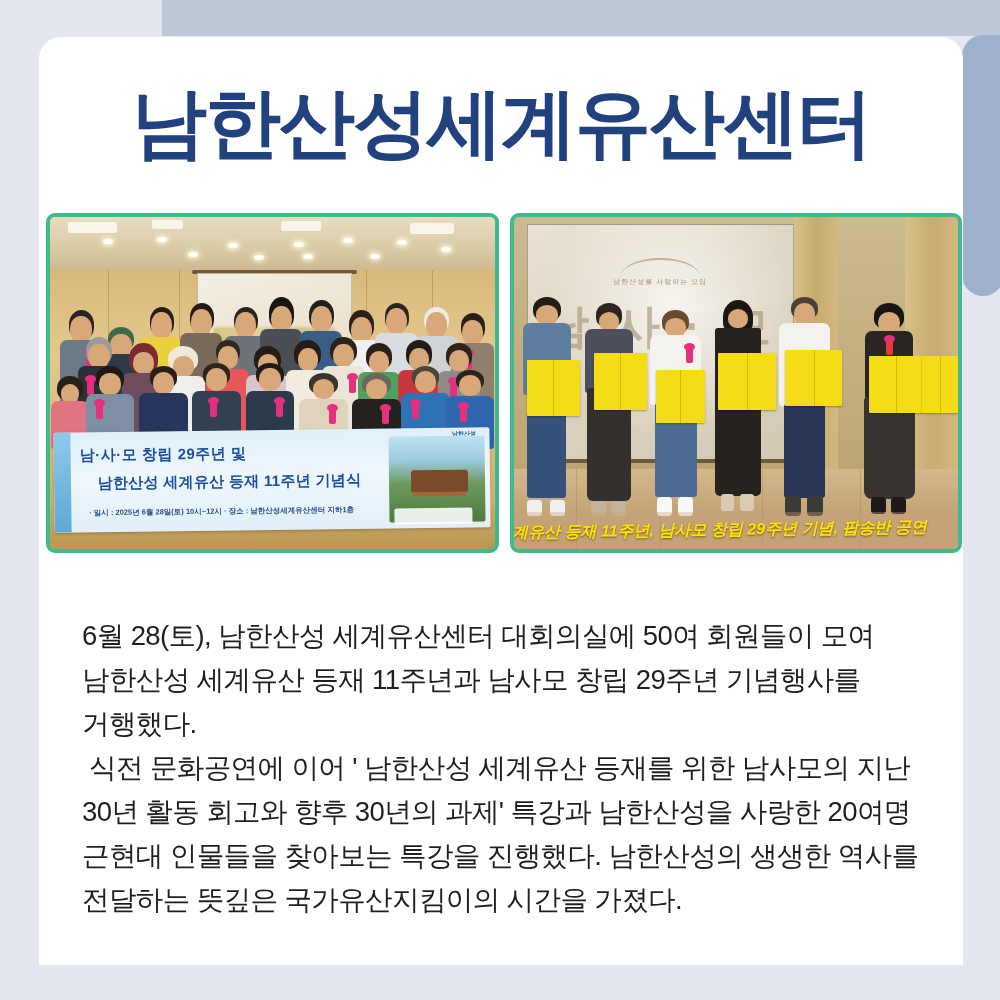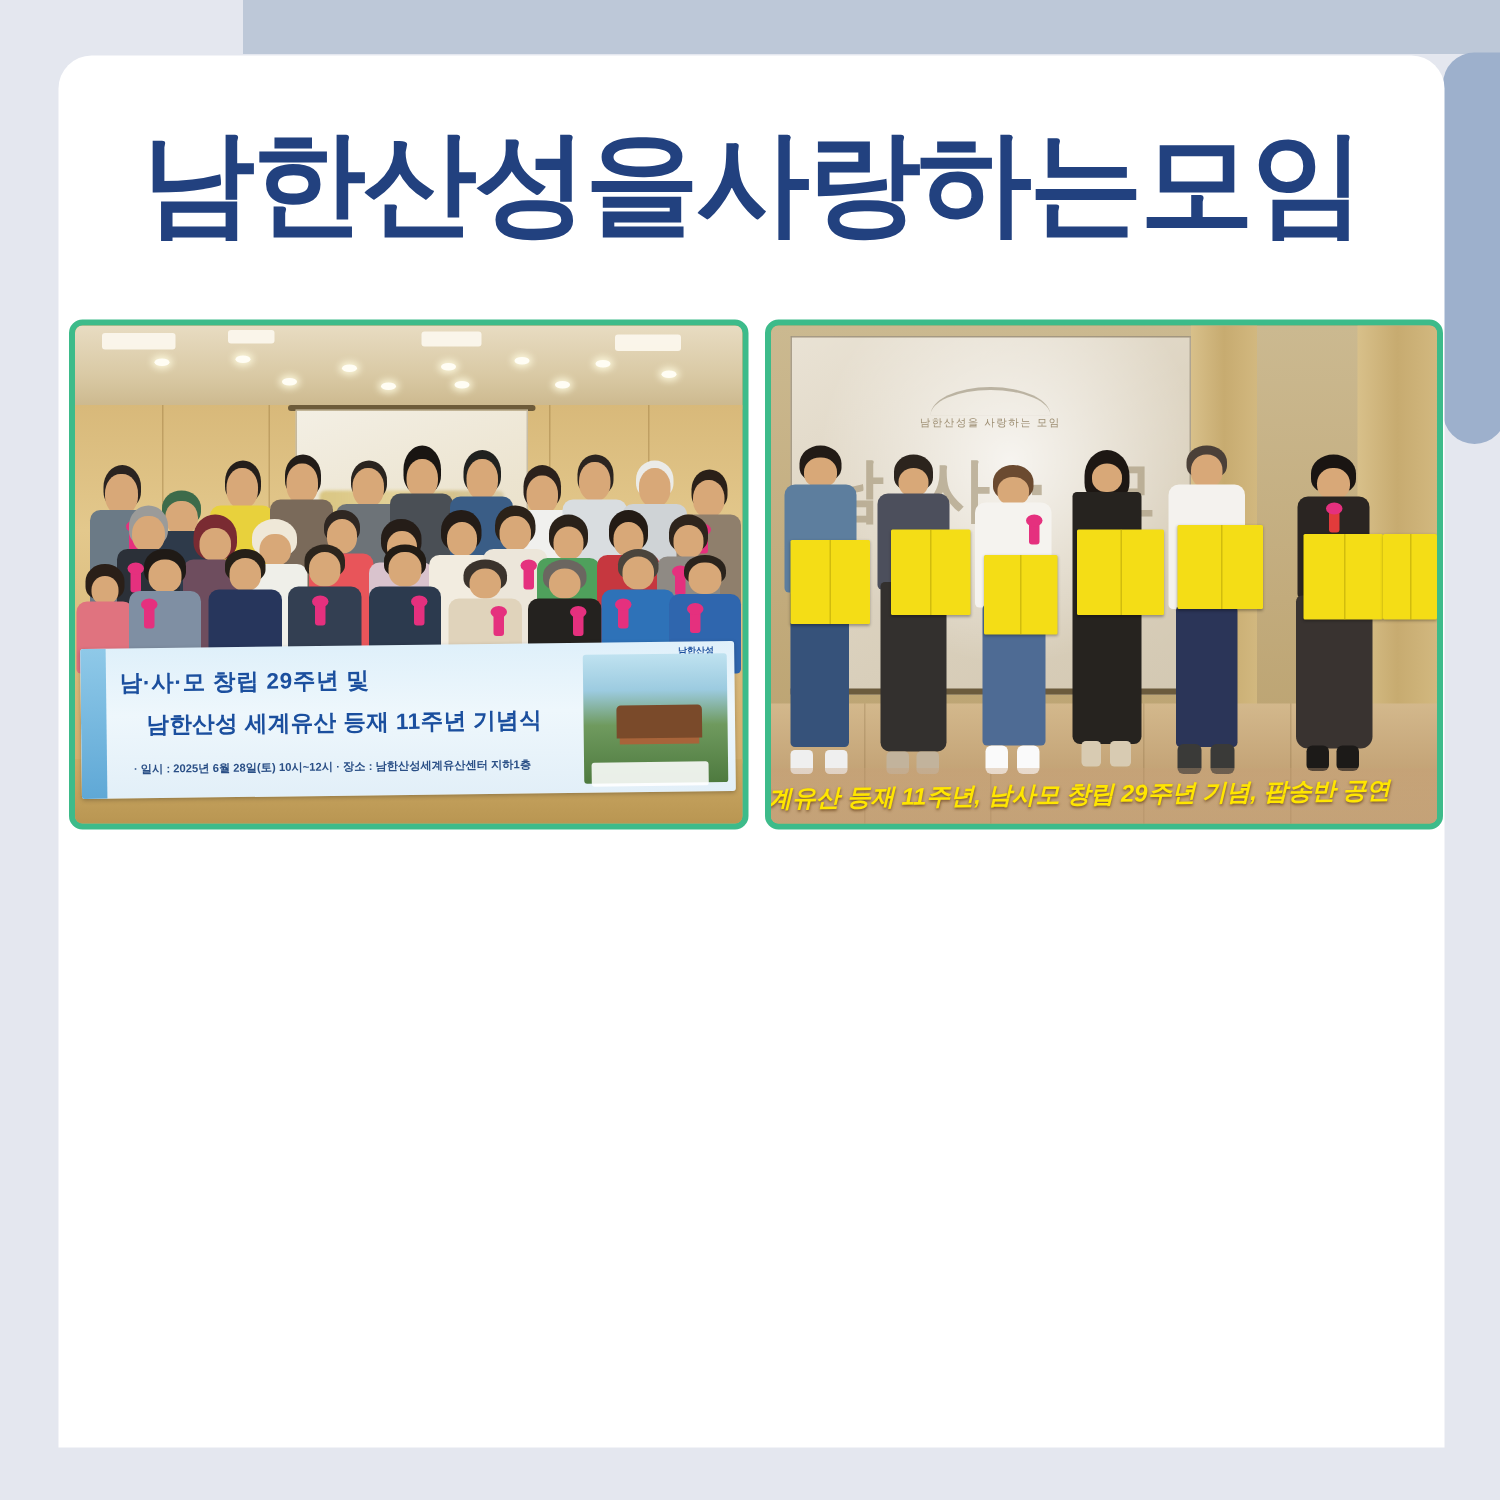--- a/index.html
+++ b/index.html
@@ -281,21 +281,21 @@
 <body>
 
 <div id="stage">
 
   <div class="bg-band-top-right"></div>
   <div class="bg-rounded-right"></div>
 
   <div class="card">
 
     <div class="title-wrap">
-      <div class="title">남한산성을사랑하는모임</div>
+      <div class="title">남한산성세계유산센터</div>
     </div>
 
     <div class="photo-row">
 
       <div class="photo">
         <div class="p1-ceiling"></div>
         <div class="p1-lightpanel" style="left:4%;top:1.5%;width:11%;height:3.4%;"></div>
         <div class="p1-lightpanel" style="left:23%;top:1%;width:7%;height:2.6%;"></div>
         <div class="p1-lightpanel" style="left:52%;top:1.2%;width:9%;height:3%;"></div>
         <div class="p1-lightpanel" style="left:81%;top:1.8%;width:10%;height:3.2%;"></div>
@@ -591,15 +591,17 @@
           <div class="folder" style="left:92%;top:42%;width:8%;height:17%;"></div>
         </div>
 
         <div class="p2-caption">
           <div class="p2-caption-text">세계유산 등재 11주년, 남사모 창립 29주년 기념, 팝송반 공연</div>
         </div>
       </div>
 
     </div>
 
+    <div class="body-copy">6월 28(토), 남한산성 세계유산센터 대회의실에 50여 회원들이 모여 남한산성 세계유산 등재 11주년과 남사모 창립 29주년 기념행사를 거행했다.
+ 식전 문화공연에 이어 ' 남한산성 세계유산 등재를 위한 남사모의 지난 30년 활동 회고와 향후 30년의 과제' 특강과 남한산성을 사랑한 20여명 근현대 인물들을 찾아보는 특강을 진행했다. 남한산성의 생생한 역사를 전달하는 뜻깊은 국가유산지킴이의 시간을 가졌다.</div>
 
   </div>
 </div>
 
 </body></html>

